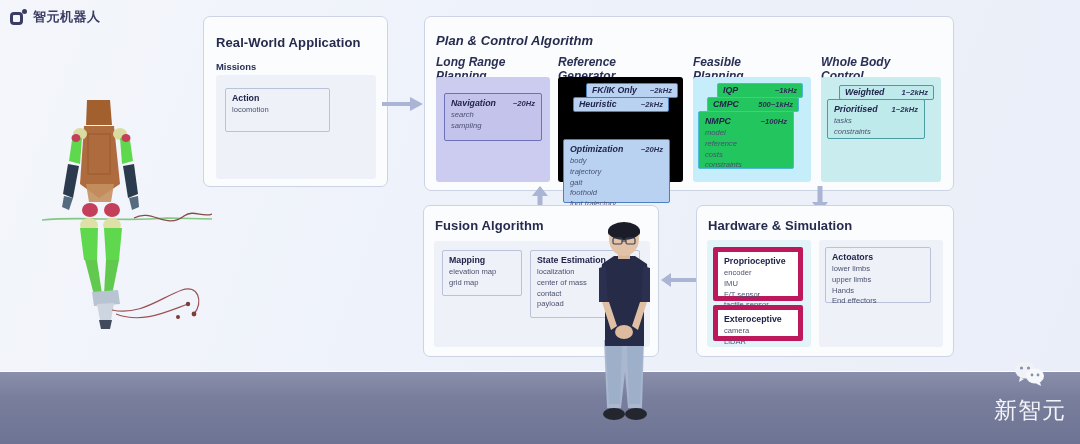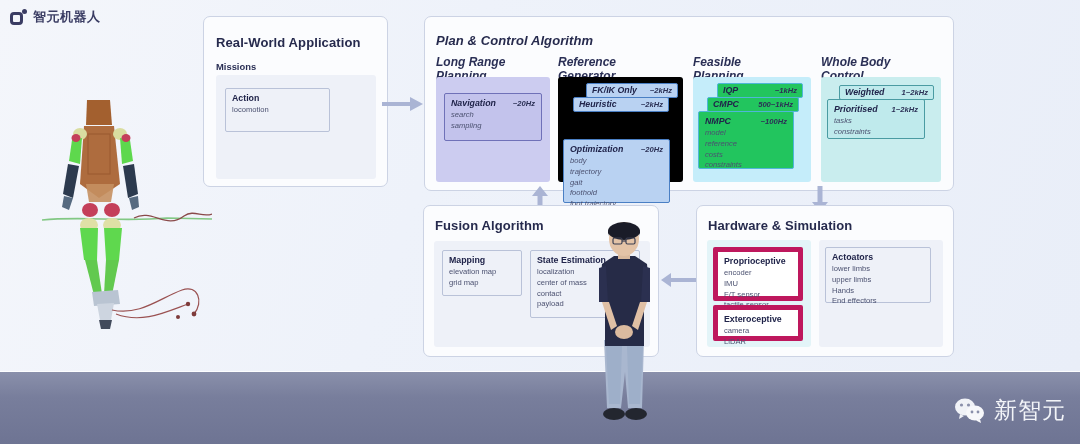--- a/index.html
+++ b/index.html
@@ -87,21 +87,21 @@
   
   .arrow { position: absolute; }
   .arrow svg { display: block; }
 
   
   #presenter { position: absolute; left: 578px; top: 222px; width: 92px; height: 212px; }
 
   
   #watermark {
     position: absolute; right: 14px; bottom: 18px;
-    display: flex; align-items: center; gap: 7px;
+    display: flex; align-items: center; gap: 7px; flex-direction: column;
   }
   #wm-text { font-size: 23px; color: #f2f4f8; font-weight: 500; letter-spacing: 1px; }
 </style>
 </head>
 <body>
 
 <div id="stage-scene">
   <div id="slide-surface"></div>
   <div id="floor-edge"></div>
   <div id="stage-floor"></div>

